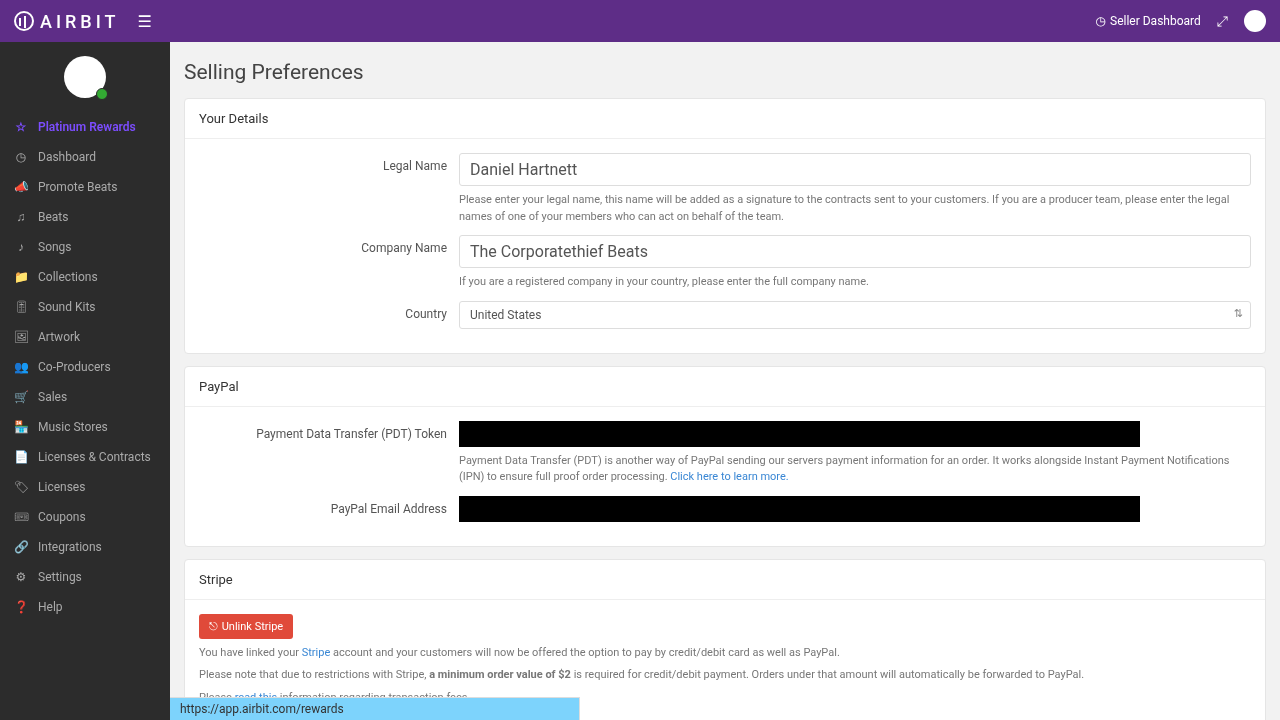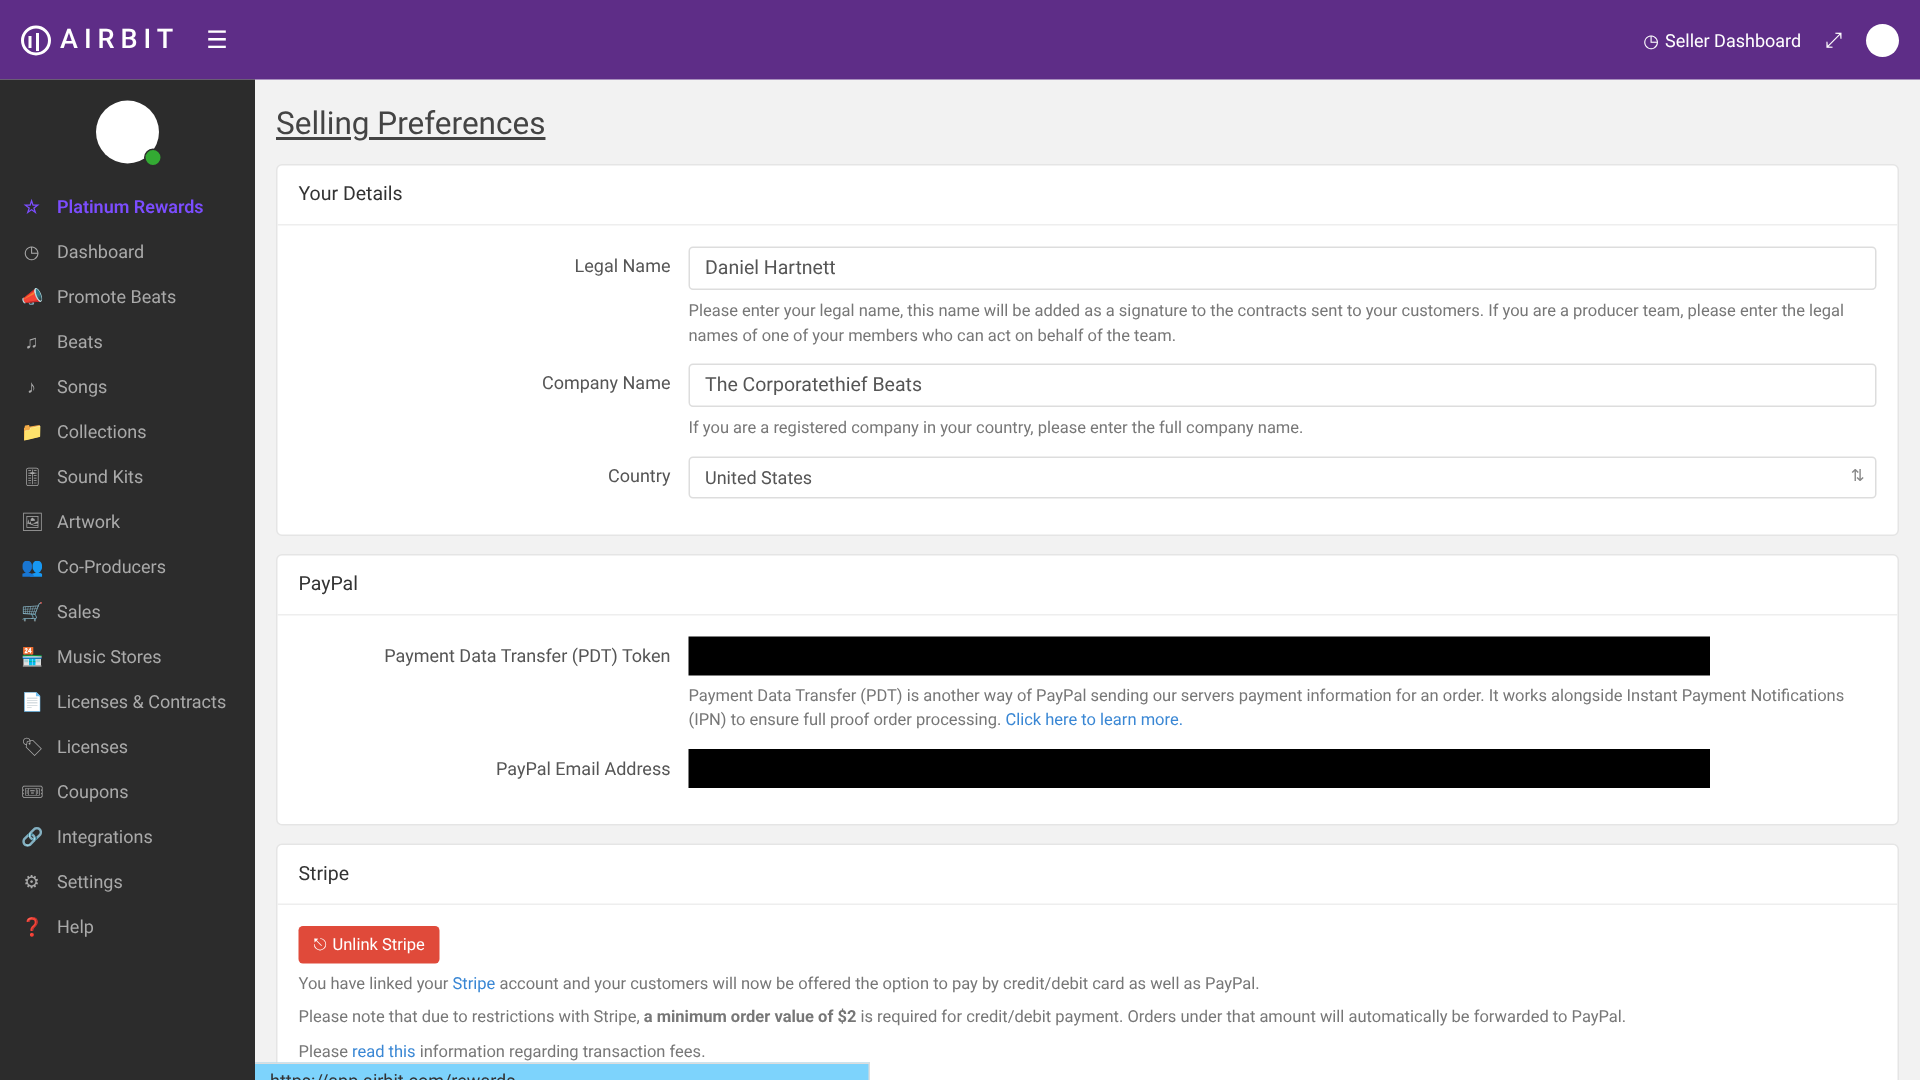--- a/index.html
+++ b/index.html
@@ -1,18 +1,18 @@
 <!DOCTYPE html>
 <html><head>
 <meta charset="utf-8">
 <style>
 * { box-sizing: border-box; margin: 0; padding: 0; font-family: -apple-system, BlinkMacSystemFont, "Segoe UI", Roboto, sans-serif; }
 body { background: #f2f2f2; font-size: 13px; color: #555; overflow: hidden; }
 
-.topbar { height: 53px; background: #5e2d87; display: flex; align-items: center; padding: 0 14px; justify-content: space-between; }
+.topbar { height: 42px; background: #5e2d87; display: flex; align-items: center; padding: 0 14px; justify-content: space-between; }
 .topbar-left { display: flex; align-items: center; gap: 18px; }
 .logo { display: flex; align-items: center; gap: 6px; color: #fff; font-weight: 500; font-size: 18px; letter-spacing: 4px; }
 .logo-icon { width: 20px; height: 20px; border: 2px solid #fff; border-radius: 50%; position: relative; }
 .logo-icon::before { content:""; position: absolute; width: 2px; height: 8px; background:#fff; left: 3px; top: 5px; }
 .logo-icon::after { content:""; position: absolute; width: 2px; height: 12px; background:#fff; left: 8px; top: 3px; }
 .burger { color: #fff; font-size: 16px; cursor: pointer; }
 .topbar-right { display: flex; align-items: center; gap: 16px; color: #fff; font-size: 12px; }
 .seller-dash { display: flex; align-items: center; gap: 4px; cursor: pointer; }
 .expand-icon { cursor: pointer; font-size: 14px; }
 .avatar-top { width: 22px; height: 22px; background: #fff; border-radius: 50%; }
@@ -21,30 +21,30 @@
 .sidebar { width: 170px; background: #2c2c2c; color: #aaa; display: flex; flex-direction: column; padding-top: 14px; }
 .profile { display: flex; justify-content: center; margin-bottom: 14px; position: relative; }
 .profile-img { width: 42px; height: 42px; background: #fff; border-radius: 50%; position: relative; }
 .profile-img::after { content:""; position:absolute; bottom:-2px; right:-2px; width:10px; height:10px; background:#3a3; border-radius:50%; border:1px solid #2c2c2c; }
 
 .nav-item { display: flex; align-items: center; gap: 10px; padding: 8px 14px; font-size: 12px; cursor: pointer; }
 .nav-item.active { color: #7c4dff; font-weight: 600; }
 .nav-icon { width: 14px; text-align: center; font-size: 12px; }
 
 .main { flex: 1; background: #f2f2f2; overflow-y: auto; position: relative; }
-.page-title { font-size: 21px; font-weight: 400; color: #444; padding: 18px 14px 14px; text-decoration: underline; }
+.page-title { font-size: 21px; font-weight: 400; color: #444; padding: 18px 14px 14px; }
 
 .panel { background: #fff; margin: 0 14px 12px; border: 1px solid #e5e5e5; border-radius: 4px; padding: 0; }
 .panel-header { padding: 12px 14px; font-size: 13px; font-weight: 400; color: #333; border-bottom: 1px solid #eee; }
 .panel-body { padding: 14px; }
 
 .form-row { display: flex; margin-bottom: 10px; align-items: flex-start; }
 .form-label { width: 260px; text-align: right; padding-right: 12px; font-size: 12px; color: #555; padding-top: 6px; }
 .form-field { flex: 1; }
-.input { width: 100%; padding: 6px 10px; border: 1px solid #ddd; border-radius: 3px; font-size: 13px; color: #555; }
+.input { width: 100%; padding: 6px 10px; border: 1px solid #ddd; border-radius: 3px; font-size: 16px; color: #555; }
 .select { width: 100%; padding: 6px 26px 6px 10px; border: 1px solid #ddd; border-radius: 3px; font-size: 12px; color: #555; appearance: none; background: #fff; position: relative; }
 .select-wrap { position: relative; }
 .select-wrap::after { content: "⇅"; position: absolute; right: 8px; top: 6px; font-size: 11px; color: #888; pointer-events: none; }
 .hint { font-size: 11px; color: #777; margin-top: 6px; line-height: 1.5; }
 .hint a { color: #3a87d4; text-decoration: none; }
 
 .redact { background: #000; height: 26px; width: 86%; border-radius: 0; }
 
 .btn-red { display: inline-flex; align-items: center; gap: 4px; background: #e04a3a; color: #fff; border: none; padding: 6px 10px; font-size: 11px; border-radius: 3px; cursor: pointer; }
 

